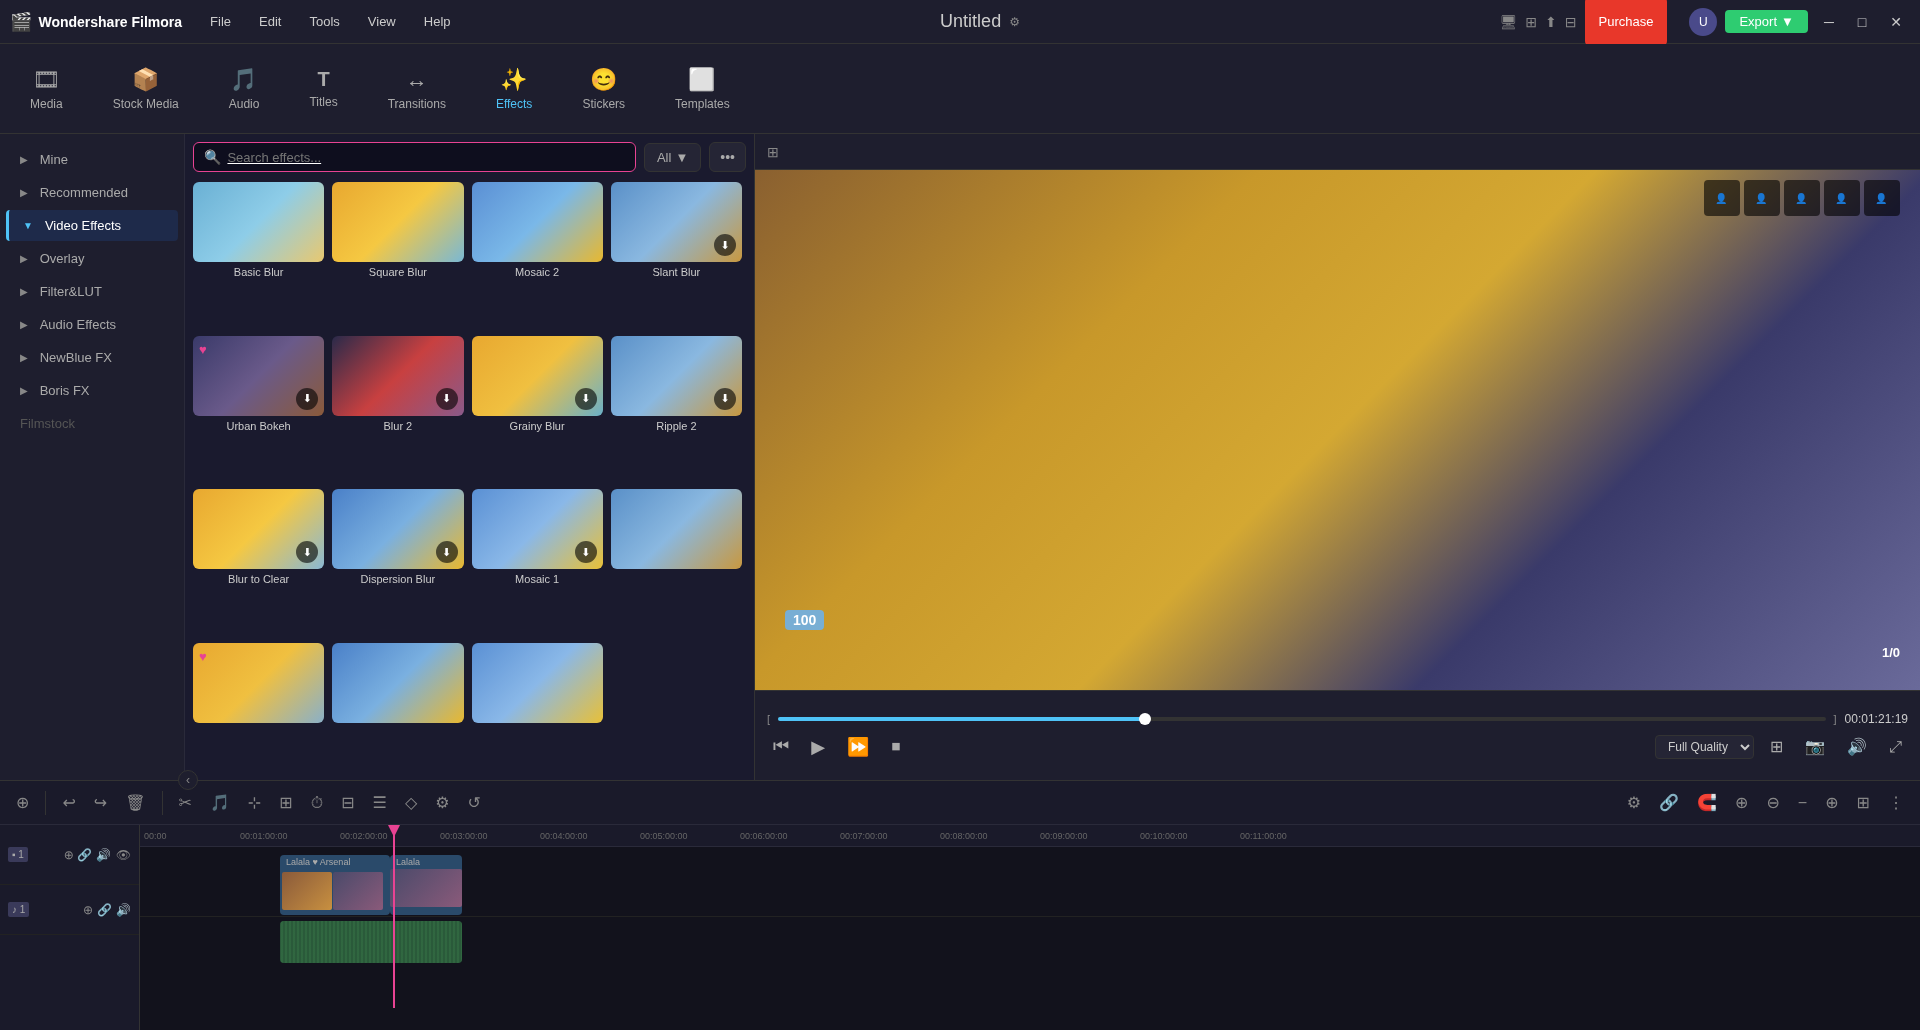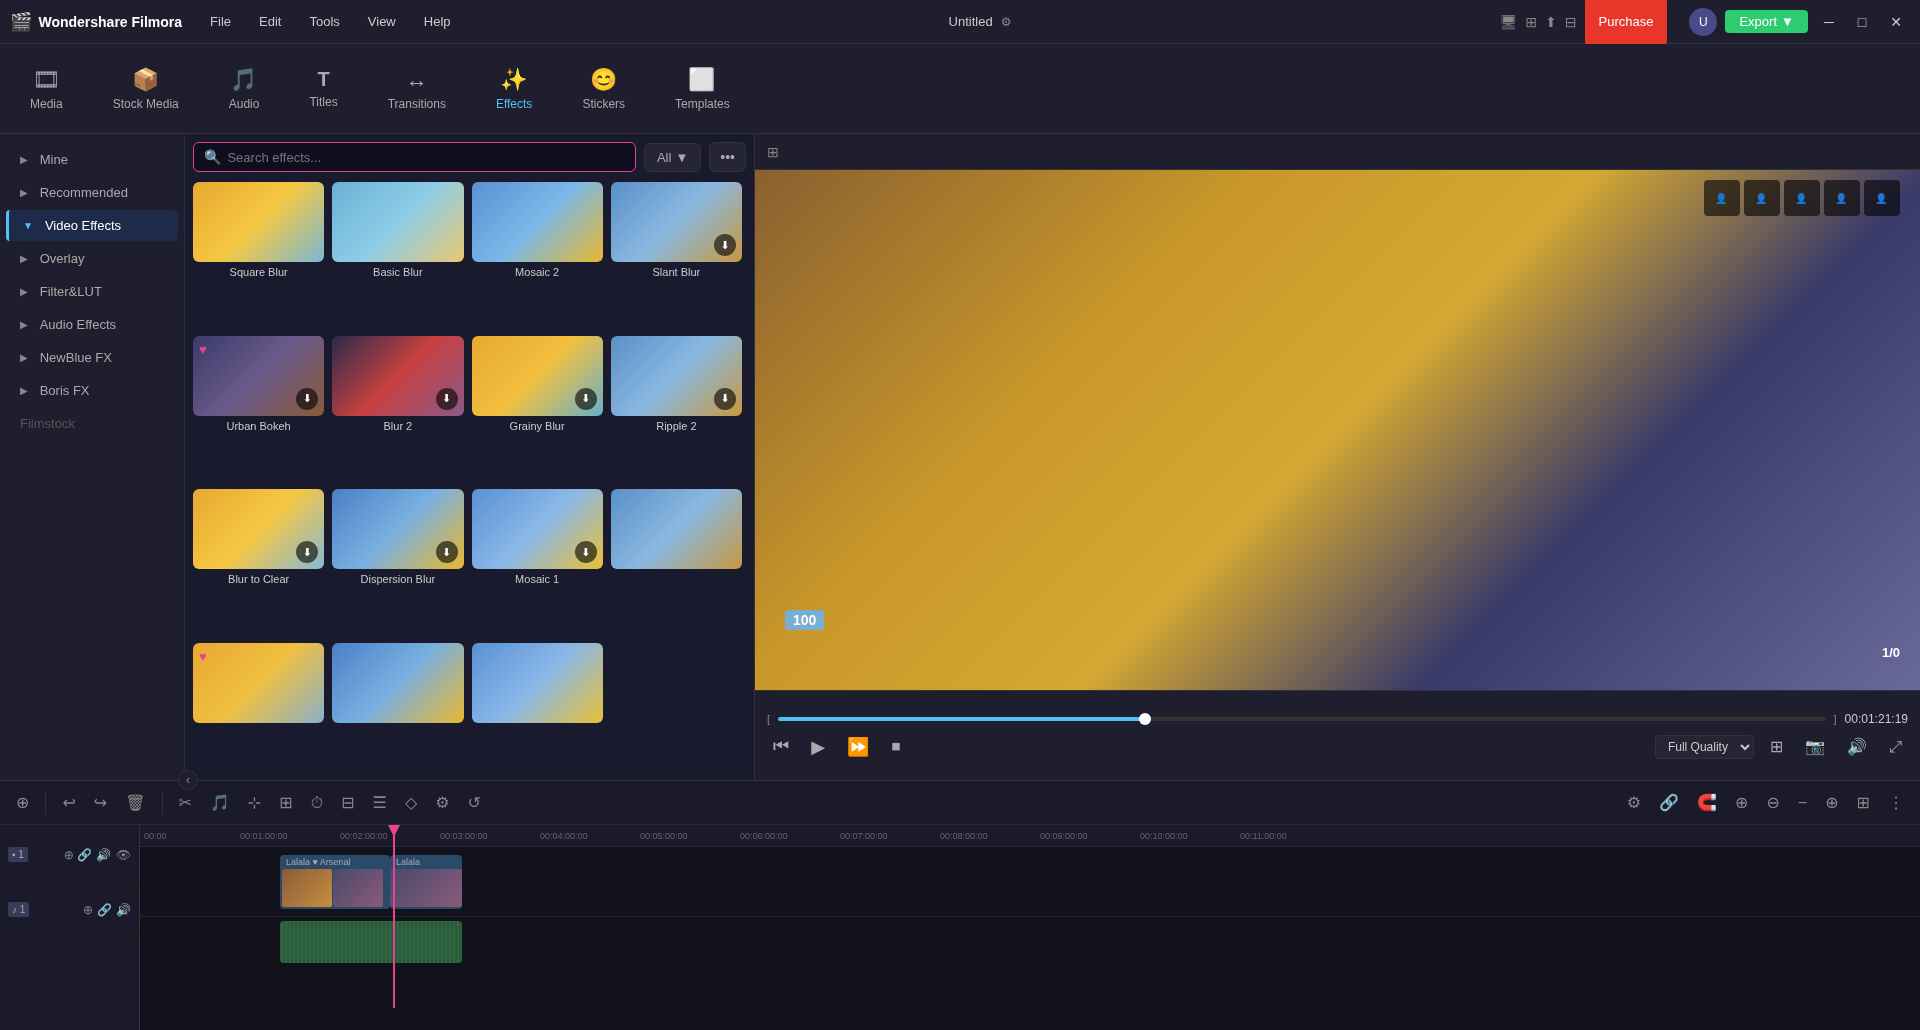--- a/index.html
+++ b/index.html
@@ -4,21 +4,21 @@
   <style>
     * { margin: 0; padding: 0; box-sizing: border-box; }
     body { width: 1920px; height: 1030px; background: #1a1a2e; color: #ccc; font-family: 'Segoe UI', sans-serif; font-size: 13px; overflow: hidden; display: flex; flex-direction: column; }
 
     
     #title-bar { height: 44px; background: #1e1e2e; display: flex; align-items: center; padding: 0 10px; gap: 8px; border-bottom: 1px solid #333; flex-shrink: 0; }
     #app-logo { display: flex; align-items: center; gap: 6px; color: #fff; font-weight: bold; font-size: 14px; margin-right: 10px; }
     #app-logo span.logo-icon { color: #ff6b35; font-size: 18px; }
     .menu-item { color: #ccc; padding: 4px 10px; cursor: pointer; font-size: 13px; }
     #title-center { flex: 1; display: flex; align-items: center; justify-content: center; gap: 8px; }
-    #doc-title { color: #ccc; font-size: 13px; }
+    #doc-title { color: #ccc; font-size: 18px; }
     #title-dot { color: #888; font-size: 12px; }
     #purchase-btn { background: #e8372a; color: #fff; border: none; padding: 16px 14px; border-radius: 4px; cursor: pointer; font-size: 13px; margin-right: 8px; }
     #export-btn { background: #2ecc71; color: #fff; border: none; padding: 4px 14px; border-radius: 4px; cursor: pointer; font-size: 13px; display: flex; align-items: center; gap: 4px; }
     #user-avatar { width: 28px; height: 28px; border-radius: 50%; background: #4a4a8a; display: flex; align-items: center; justify-content: center; color: #fff; font-size: 12px; margin-left: 6px; }
     .win-btn { background: transparent; border: none; color: #ccc; font-size: 14px; cursor: pointer; padding: 4px 8px; }
 
     
     #toolbar { height: 90px; background: #1e1e2e; display: flex; align-items: center; padding: 0 20px; gap: 30px; border-bottom: 1px solid #333; flex-shrink: 0; }
     .tool-item { display: flex; flex-direction: column; align-items: center; gap: 4px; cursor: pointer; color: #aaa; font-size: 12px; padding: 6px 10px; border-radius: 6px; }
     .tool-item.active { color: #4fc3f7; }
@@ -38,21 +38,21 @@
     .sidebar-item { display: flex; align-items: center; padding: 8px 14px; cursor: pointer; color: #aaa; font-size: 13px; gap: 8px; border-radius: 4px; margin: 2px 6px; }
     .sidebar-item.active { background: #2a2a4a; color: #fff; border-left: 3px solid #4fc3f7; }
     .sidebar-arrow { font-size: 10px; color: #888; margin-right: 4px; }
 
     
     #effects-content { flex: 1; display: flex; flex-direction: column; overflow: hidden; padding: 8px; }
 
     
     #search-bar { display: flex; align-items: center; gap: 8px; margin-bottom: 10px; }
     #search-input-wrapper { flex: 1; display: flex; align-items: center; background: #0e0e1e; border: 1.5px solid #e84393; border-radius: 6px; padding: 6px 10px; gap: 6px; }
-    #search-input { background: transparent; border: none; color: #fff; font-size: 13px; outline: none; flex: 1; }
+    #search-input { background: transparent; border: none; color: #fff; font-size: 13px; outline: none; flex: 1; text-decoration: underline; }
     #filter-btn { background: #252535; border: 1px solid #333; color: #aaa; padding: 6px 12px; border-radius: 6px; cursor: pointer; display: flex; align-items: center; gap: 4px; font-size: 13px; }
     #more-btn { background: #252535; border: 1px solid #333; color: #aaa; padding: 6px 10px; border-radius: 6px; cursor: pointer; font-size: 14px; }
 
     
     #effects-grid { flex: 1; overflow-y: auto; display: grid; grid-template-columns: repeat(4, 1fr); gap: 8px; padding-right: 4px; }
     #effects-grid::-webkit-scrollbar { width: 6px; }
     #effects-grid::-webkit-scrollbar-thumb { background: #444; border-radius: 3px; }
 
     .effect-card { display: flex; flex-direction: column; gap: 4px; cursor: pointer; }
     .effect-thumbnail { width: 100%; height: 80px; border-radius: 6px; overflow: hidden; position: relative; background: #2a2a3e; }
@@ -112,21 +112,21 @@
 
     #timeline-area { flex: 1; overflow-x: auto; overflow-y: hidden; position: relative; }
     #timeline-ruler { height: 22px; background: #1a1a2a; border-bottom: 1px solid #2a2a3a; display: flex; align-items: center; padding: 0 4px; position: sticky; top: 0; }
     .ruler-mark { color: #666; font-size: 9px; position: absolute; }
     #timeline-tracks { position: relative; height: calc(100% - 22px); }
     #playhead { position: absolute; top: -22px; left: 253px; width: 2px; height: 100%; background: #e84393; z-index: 10; }
     #playhead::before { content: ''; position: absolute; top: 0; left: -5px; width: 12px; height: 12px; background: #e84393; clip-path: polygon(50% 100%, 0 0, 100% 0); }
 
     #video-track { height: 70px; position: relative; border-bottom: 1px solid #222; }
     #audio-track { height: 50px; position: relative; }
-    .video-clip { position: absolute; top: 8px; height: 54px; background: #2a4a6a; border-radius: 4px; overflow: hidden; display: flex; align-items: center; }
+    .video-clip { position: absolute; top: 8px; height: 60px; background: #2a4a6a; border-radius: 4px; overflow: hidden; display: flex; align-items: center; }
     .clip-label { font-size: 9px; color: #aaa; position: absolute; top: 2px; left: 6px; white-space: nowrap; }
     .audio-clip { position: absolute; top: 4px; height: 42px; background: #1a3a2a; border-radius: 4px; overflow: hidden; }
     .audio-waveform { width: 100%; height: 100%; background: repeating-linear-gradient(90deg, #2a5a3a 0px, #3a7a4a 2px, #2a5a3a 4px); opacity: 0.8; }
 
     
     ::-webkit-scrollbar { width: 6px; height: 6px; }
     ::-webkit-scrollbar-track { background: #1a1a2a; }
     ::-webkit-scrollbar-thumb { background: #3a3a5a; border-radius: 3px; }
   </style>
 </head>
@@ -255,26 +255,26 @@
           <button id="filter-btn">
             <span>All</span>
             <span>▼</span>
           </button>
           <button id="more-btn">•••</button>
         </div>
 
         <div id="effects-grid">
 
           <div class="effect-card">
+            <div class="effect-thumbnail thumb-basic-blur"></div>
+            <span class="effect-label">Basic Blur</span>
+          </div>
+          <div class="effect-card">
             <div class="effect-thumbnail thumb-square-blur"></div>
             <span class="effect-label">Square Blur</span>
-          </div>
-          <div class="effect-card">
-            <div class="effect-thumbnail thumb-basic-blur"></div>
-            <span class="effect-label">Basic Blur</span>
           </div>
           <div class="effect-card">
             <div class="effect-thumbnail thumb-mosaic2"></div>
             <span class="effect-label">Mosaic 2</span>
           </div>
 
           <div class="effect-card">
             <div class="effect-thumbnail thumb-slant-blur">
               <span class="overlay-badge">⬇</span>
             </div>

